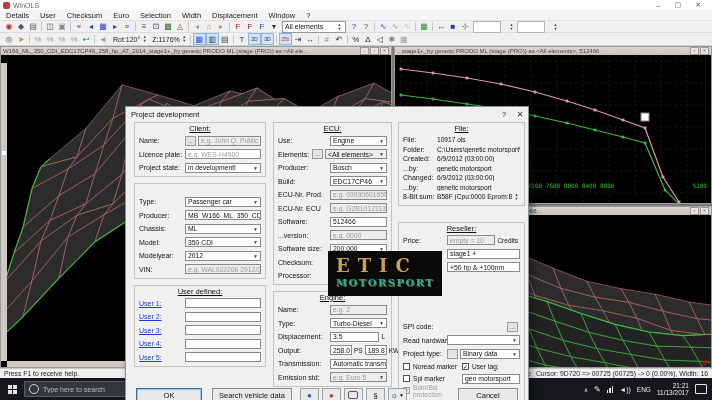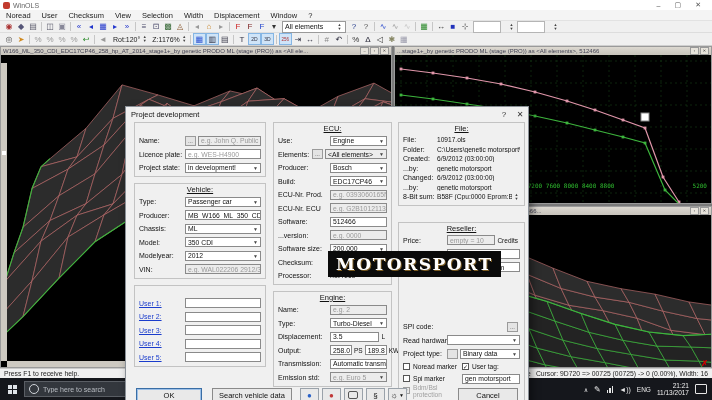--- a/index.html
+++ b/index.html
@@ -87,21 +87,21 @@
   .bubble{width:8px;height:6px;border:1px solid #555;border-radius:2px;}
 
   
   .logo{position:absolute;left:328px;top:196px;z-index:30;display:flex;align-items:flex-start;}
   .logo-gen{font-family:"DejaVu Serif",serif;font-weight:bold;font-size:52px;line-height:56px;
     letter-spacing:-5px;color:#2b1d10;background:#f7f7f7;padding:2px 6px 4px 4px;
     text-shadow:1px 1px 0 #d2a968,2px 2px 1px #8a6a3a,-1px -1px 0 #e7c388;box-shadow:0 0 9px rgba(0,0,0,.35);}
   .logo-right{background:#0a0a0a;padding:5px 8px 5px 8px;margin-top:9px;margin-left:0px;}
   .logo-etic{font-family:"DejaVu Serif",serif;font-size:18px;font-weight:bold;color:#caa05c;
     letter-spacing:8px;line-height:19px;}
-  .logo-moto{font-family:"DejaVu Serif",serif;font-size:17px;font-weight:bold;color:#ffffff;
+  .logo-moto{font-family:"DejaVu Serif",serif;font-size:10px;font-weight:bold;color:#14b8a6;
     letter-spacing:1.5px;line-height:16px;text-shadow:1px 1px 0 #7a5a20;}
 
   
   .statusbar{position:absolute;left:0;top:368px;width:712px;height:10px;background:#f0f0f0;
     border-top:1px solid #c9c9c9;display:flex;align-items:center;font-size:6.8px;color:#222;
     padding:0 4px;box-sizing:border-box;}
   .sb-right{margin-left:auto;display:flex;align-items:center;gap:5px;}
   .sb-dot{width:6px;height:6px;border-radius:50%;display:inline-block;}
 
   
@@ -149,24 +149,24 @@
     <span class="app-ico"></span>
     <span class="tb-title">WinOLS</span>
     <span class="win-ctrls">
       <span>–</span>
       <span>▢</span>
       <span>✕</span>
     </span>
   </div>
 
   <div class="menubar">
-    <span>Noread</span>
+    <span>Details</span>
     <span>User</span>
     <span>Checksum</span>
-    <span>View</span>
+    <span>Euro</span>
     <span>Selection</span>
     <span>Width</span>
     <span>Displacement</span>
     <span>Window</span>
     <span>?</span>
   </div>
 
   <div class="toolrow toolrow1">
     <span id="r1a" style="display:inline-flex;align-items:center;">
         <span class="ti" style="color: rgb(170, 51, 51);">◉</span>
@@ -575,20 +575,21 @@
       <div class="dlg-t">
         <span>Project development</span>
         <span class="dlg-tb">
           <span class="dlg-tbtn">?</span>
           <span class="dlg-tbtn">✕</span>
         </span>
       </div>
 
       <div class="dcol1">
         <div class="grp">
+          <div class="grp-h">Client:</div>
           <div class="row">
             <span class="lbl w46">Name:</span>
             <span class="dots">...</span>
             <span class="fld cmb dis">
                 <span class="ph">e.g. John Q. Public</span>
                 <span class="arr">▼</span>
               </span>
           </div>
           <div class="row">
             <span class="lbl w46">Licence plate:</span>
@@ -599,21 +600,20 @@
           <div class="row">
             <span class="lbl w46">Project state:</span>
             <span class="fld cmb">
                 <span>in development!</span>
                 <span class="arr">▼</span>
               </span>
           </div>
         </div>
 
         <div class="grp">
-          <div class="grp-h">Vehicle:</div>
           <div class="row">
               <span class="lbl w46">Type:</span>
             <span class="fld cmb">
                 <span>Passenger car</span>
                 <span class="arr">▼</span>
               </span>
             </div>
           <div class="row">
               <span class="lbl w46">Producer:</span>
             <span class="fld cmb">
@@ -643,20 +643,21 @@
             </div>
           <div class="row">
               <span class="lbl w46">VIN:</span>
             <span class="fld dis">
                 <span class="ph">e.g. WAL022206 2912/3542</span>
               </span>
             </div>
         </div>
 
         <div class="grp">
+          <div class="grp-h">User defined:</div>
           <div class="row">
               <span class="lbl w46 ulink">User 1:</span>
               <span class="fld"></span>
             </div>
           <div class="row">
               <span class="lbl w46 ulink">User 2:</span>
               <span class="fld"></span>
             </div>
           <div class="row">
               <span class="lbl w46 ulink">User 3:</span>
@@ -922,20 +923,21 @@
         <span class="ibtn">
             <span>☼</span>
             <span style="font-size:5px;margin-left:1px;">▼</span>
           </span>
         <span class="btn" style="margin-left:auto;width:60px;">Cancel</span>
       </div>
     </div>
 
     <div class="logo">
       <div class="logo-right">
+        <div class="logo-etic">ETIC</div>
         <div class="logo-moto">MOTORSPORT</div>
       </div>
     </div>
   </div>
 
   <div class="statusbar">
     <span>Press F1 to receive help.</span>
     <span class="sb-right">
       <span class="sb-dot" style="background:#8a98a8;"></span>
       <span class="sb-dot" style="background:#b8c4d0;"></span>

